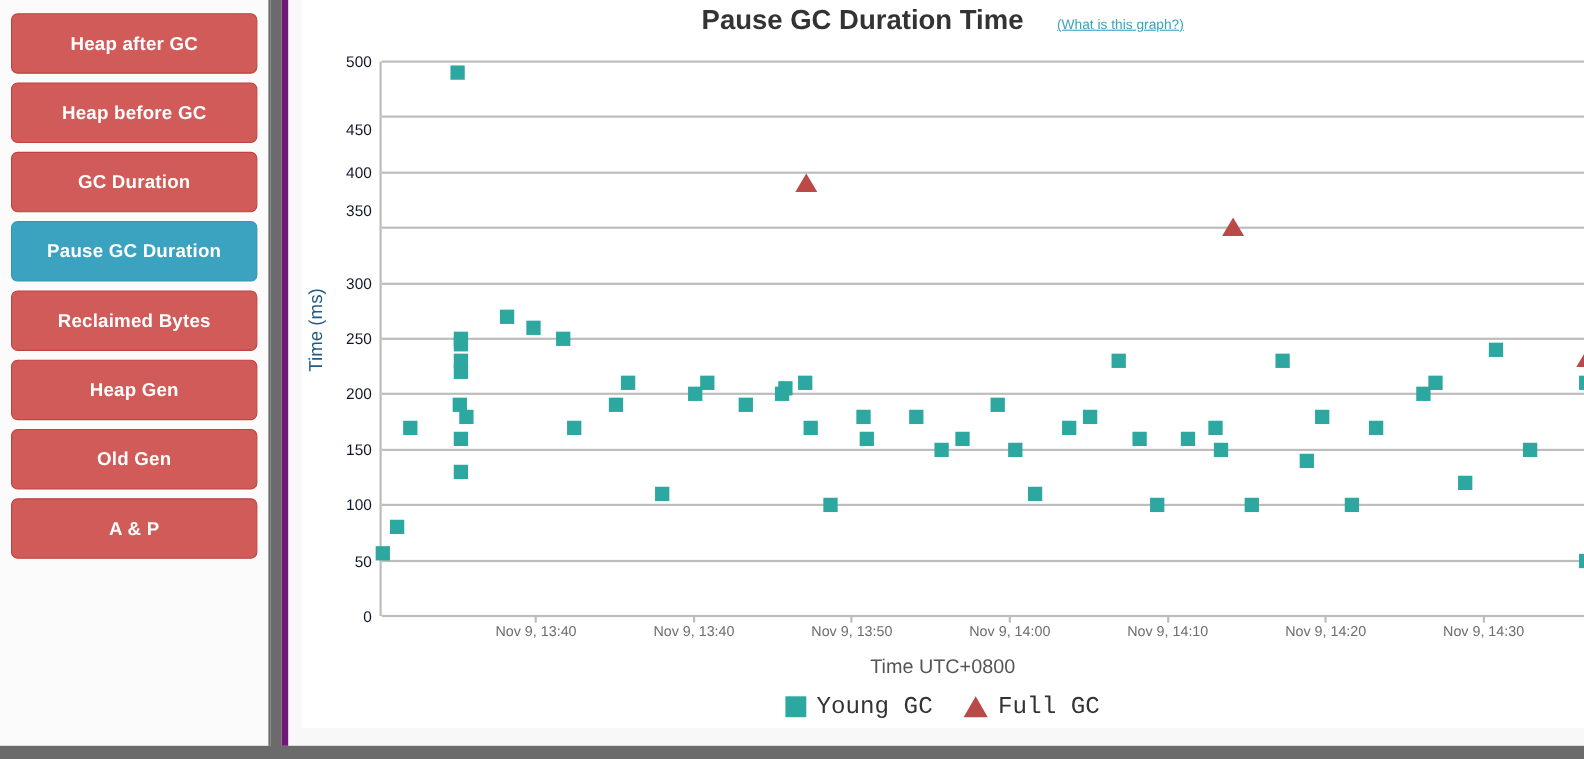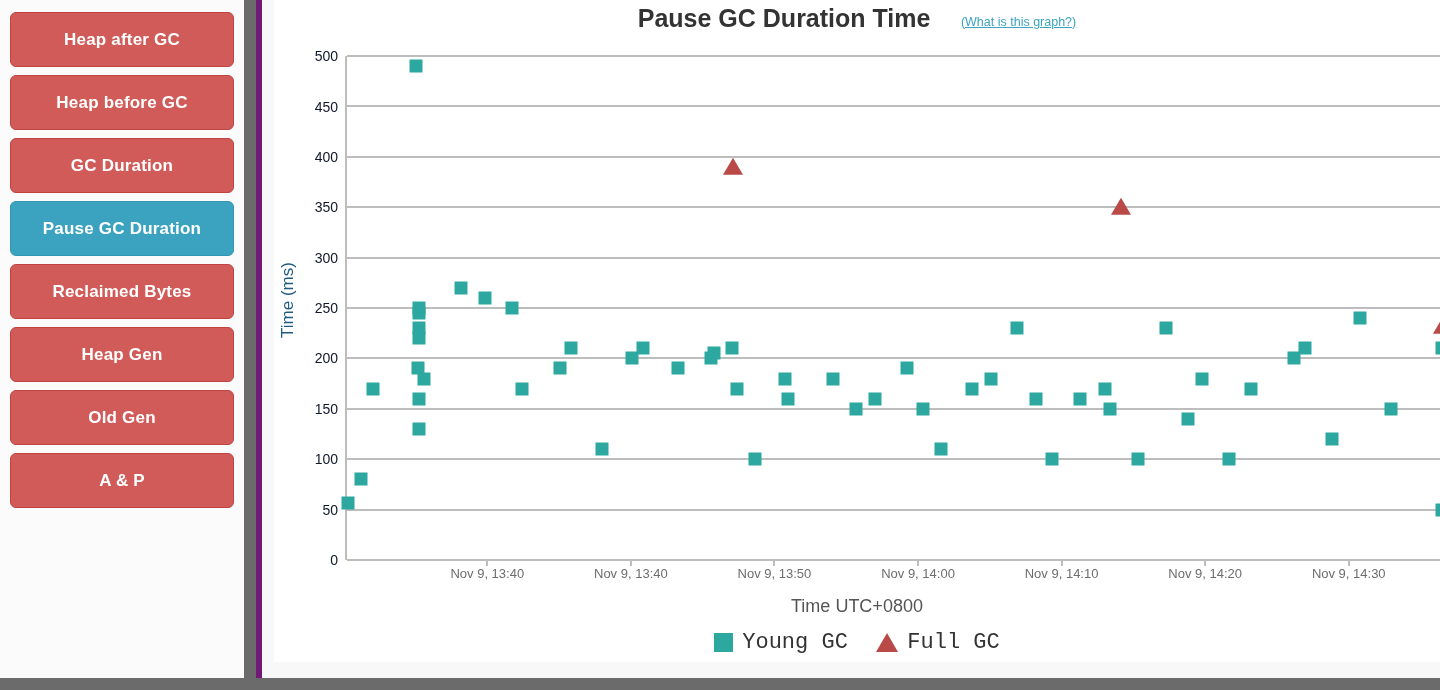--- a/index.html
+++ b/index.html
@@ -204,25 +204,25 @@
           <div class="ytick" style="top: 403.2px;">100</div>
           <div class="gridline" style="top: 351.8px;"></div>
           <div class="ytick" style="top: 352.8px;">150</div>
           <div class="gridline" style="top: 301.4px;"></div>
           <div class="ytick" style="top: 302.4px;">200</div>
           <div class="gridline" style="top: 251px;"></div>
           <div class="ytick" style="top: 252px;">250</div>
           <div class="gridline" style="top: 200.6px;"></div>
           <div class="ytick" style="top: 201.6px;">300</div>
           <div class="gridline" style="top: 150.2px;"></div>
-          <div class="ytick" style="top: 151px;">350</div>
+          <div class="ytick" style="top: 135px;">350</div>
           <div class="gridline" style="top: 99.8px;"></div>
           <div class="ytick" style="top: 100.8px;">400</div>
           <div class="gridline" style="top: 49.4px;"></div>
-          <div class="ytick" style="top: 51px;">450</div>
+          <div class="ytick" style="top: 62px;">450</div>
           <div class="gridline" style="top: -1px;"></div>
           <div class="ytick" style="top: 0px;">500</div>
           <div class="xtick-mark" style="left: 139.288px;"></div>
           <div class="xtick" style="left: 140.288px;">Nov 9, 13:40</div>
           <div class="xtick-mark" style="left: 282.864px;"></div>
           <div class="xtick" style="left: 283.864px;">Nov 9, 13:40</div>
           <div class="xtick-mark" style="left: 426.44px;"></div>
           <div class="xtick" style="left: 427.44px;">Nov 9, 13:50</div>
           <div class="xtick-mark" style="left: 570.016px;"></div>
           <div class="xtick" style="left: 571.016px;">Nov 9, 14:00</div>

